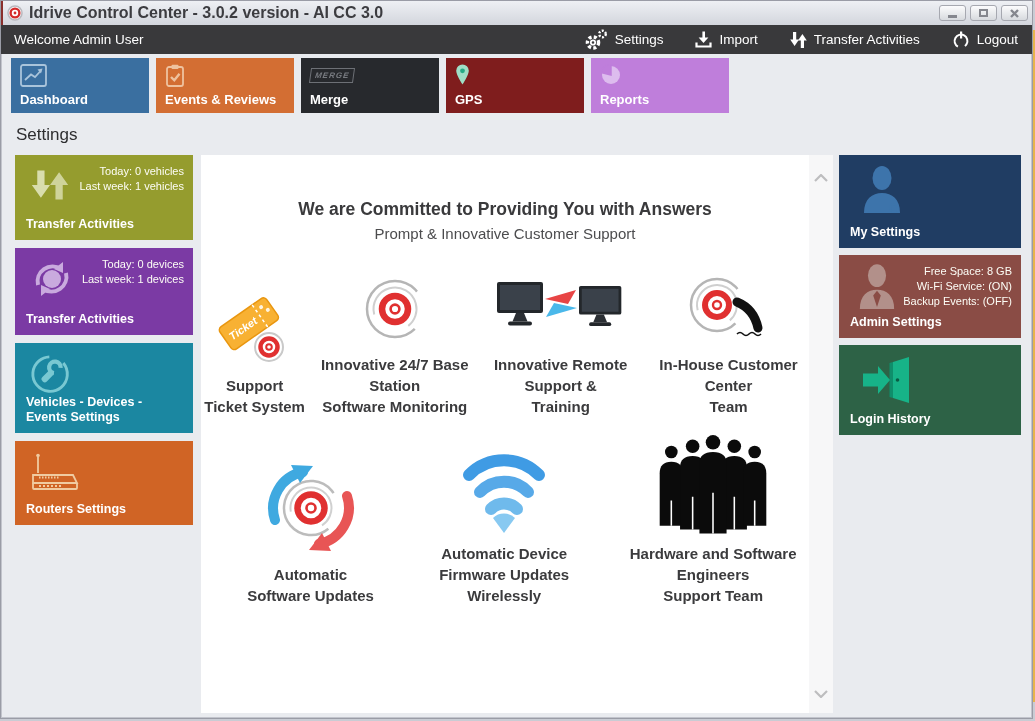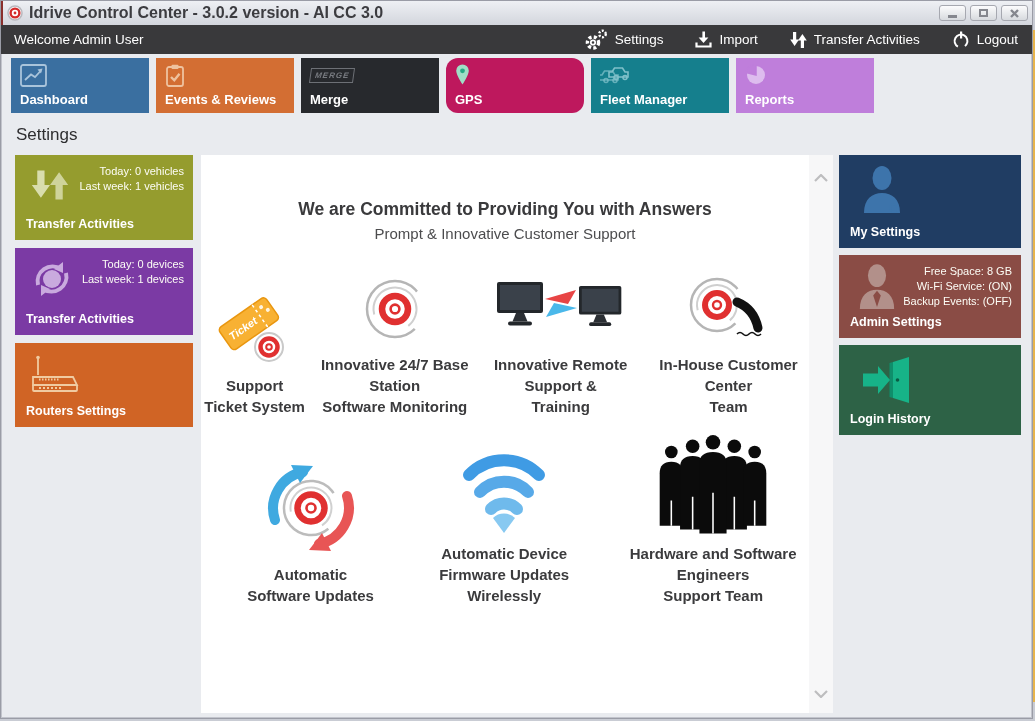--- a/index.html
+++ b/index.html
@@ -147,43 +147,28 @@
               <rect x="6.5" y="0.8" width="7" height="4.2" rx="1" fill="#eec29f"></rect>
               <path d="M6 13 l3.3 3.3 L14.5 9.8" stroke="#eec29f" stroke-width="2.4" fill="none"></path>
             </svg>
         </span>
         <span class="ntlabel">Events &amp; Reviews</span>
       </div>
       <div class="nav-tile" style="background: rgb(39, 41, 45);">
         <span class="nticon"><span class="merge-logo">MERGE</span></span>
         <span class="ntlabel">Merge</span>
       </div>
-      <div class="nav-tile" style="background: #be185d; border-radius: 12px;">
+      <div class="nav-tile" style="background: #7f1d1d;">
         <span class="nticon">
           <svg width="15" height="21" viewBox="0 0 15 21">
               <path d="M7.5 20.5 C7.5 20.5 1.2 11 1.2 6.8 A6.3 6.3 0 1 1 13.8 6.8 C13.8 11 7.5 20.5 7.5 20.5 Z" fill="#9fdfc6"></path>
               <circle cx="7.5" cy="6.8" r="2.4" fill="#27ab85"></circle>
             </svg>
         </span>
         <span class="ntlabel">GPS</span>
-      </div>
-      <div class="nav-tile" style="background: rgb(21, 127, 141);">
-        <span class="nticon">
-          <svg width="32" height="21" viewBox="0 0 32 21">
-              <g stroke="#7fc0c9" fill="none" stroke-width="1.6">
-                <path d="M12 8 l2.5-4 h8 l2.5 4 h3 v5 h-19 v-5 Z"></path>
-                <circle cx="16" cy="13.5" r="2"></circle>
-                <circle cx="25" cy="13.5" r="2"></circle>
-                <path d="M2 11 l2.5-4 h8 l2.5 4 h3 v5 h-19 v-5 Z" opacity="0.75"></path>
-                <circle cx="6" cy="16.5" r="2" opacity="0.75"></circle>
-                <circle cx="15" cy="16.5" r="2" opacity="0.75"></circle>
-              </g>
-            </svg>
-        </span>
-        <span class="ntlabel">Fleet Manager</span>
       </div>
       <div class="nav-tile" style="background: rgb(191, 126, 219);">
         <span class="nticon">
           <svg width="21" height="21" viewBox="0 0 21 21">
               <circle cx="11" cy="11" r="9" fill="#ddbcee"></circle>
               <path d="M11 11 L11 0.5 A10.5 10.5 0 0 0 0.8 8.5 Z" fill="#bf7edb" stroke="#bf7edb" stroke-width="1.5"></path>
             </svg>
         </span>
         <span class="ntlabel">Reports</span>
       </div>
@@ -217,20 +202,30 @@
                   <path d="M37 15 a15 15 0 0 1 -23 16"></path>
                 </g>
                 <polygon points="34,4 34,15 25,11" fill="#c9aade"></polygon>
                 <polygon points="12,38 12,27 21,31" fill="#c9aade"></polygon>
               </svg>
           </span>
           <span class="stats">
             <span>Today: 0 devices</span><br><span>Last week: 1 devices</span>
           </span>
           <span class="tlabel">Transfer Activities</span>
+        </div>
+        <div class="tile" style="height: 90px; background: rgb(27, 135, 161);">
+          <span class="ticon">
+            <svg width="46" height="46" viewBox="0 0 48 48">
+                <circle cx="22" cy="22" r="18" fill="none" stroke="#79c8d2" stroke-width="3" stroke-dasharray="96 18" transform="rotate(-40 22 22)"></circle>
+                <circle cx="27" cy="15" r="6" fill="none" stroke="#79c8d2" stroke-width="4.5" stroke-dasharray="27 11" transform="rotate(100 27 15)"></circle>
+                <rect x="13" y="21" width="15" height="6.5" rx="3" fill="#79c8d2" transform="rotate(135 20 24)"></rect>
+              </svg>
+          </span>
+          <span class="tlabel">Vehicles - Devices - Events Settings</span>
         </div>
         <div class="tile" style="height: 84px; background: rgb(208, 100, 37);">
           <span class="ticon">
             <svg width="52" height="42" viewBox="0 0 52 42">
                 <g stroke="#f0cba1" fill="none" stroke-width="1.8">
                   <path d="M9 22 V6"></path>
                   <path d="M4 24 h40 l4 8 H4 Z"></path>
                   <rect x="4" y="32" width="44" height="6" rx="1"></rect>
                   <path d="M10 35 h2 M14 35 h2 M18 35 h2 M22 35 h2 M26 35 h2 M30 35 h2"></path>
                   <path d="M10 26.5 h1.5 M13 26.5 h1.5 M16 26.5 h1.5 M19 26.5 h1.5 M22 26.5 h1.5 M25 26.5 h1.5 M28 26.5 h1.5"></path>

